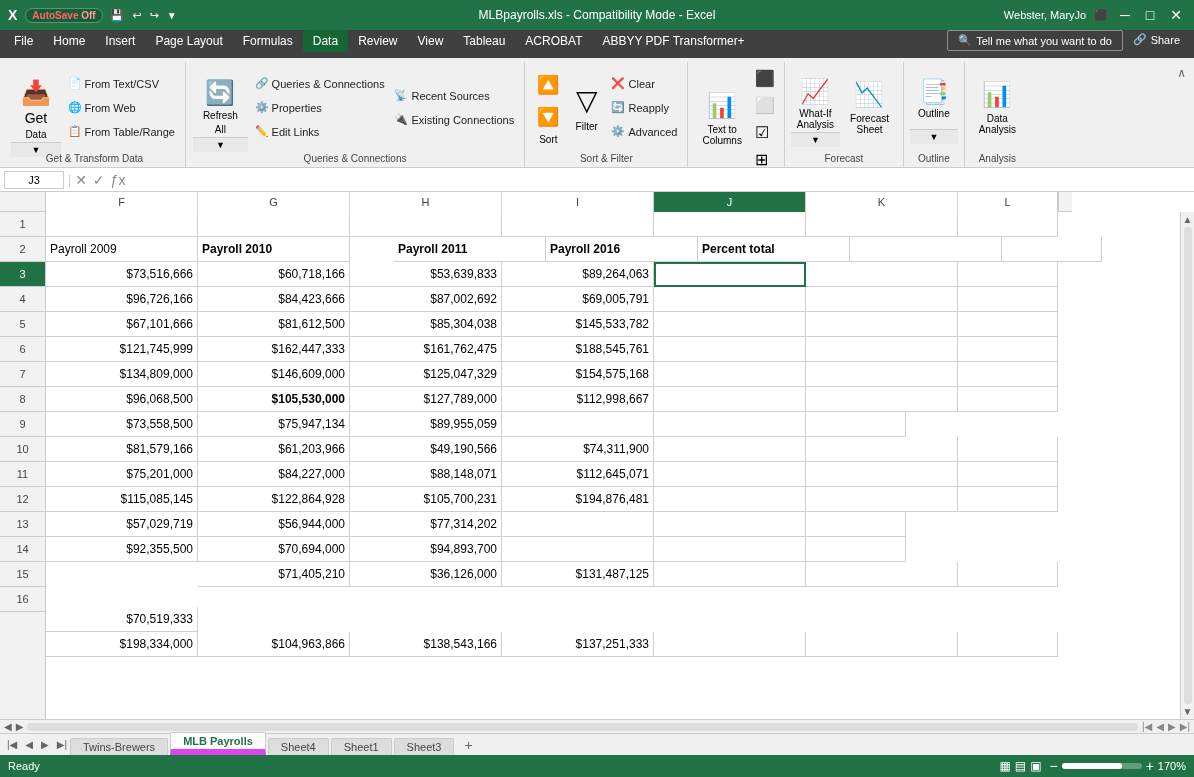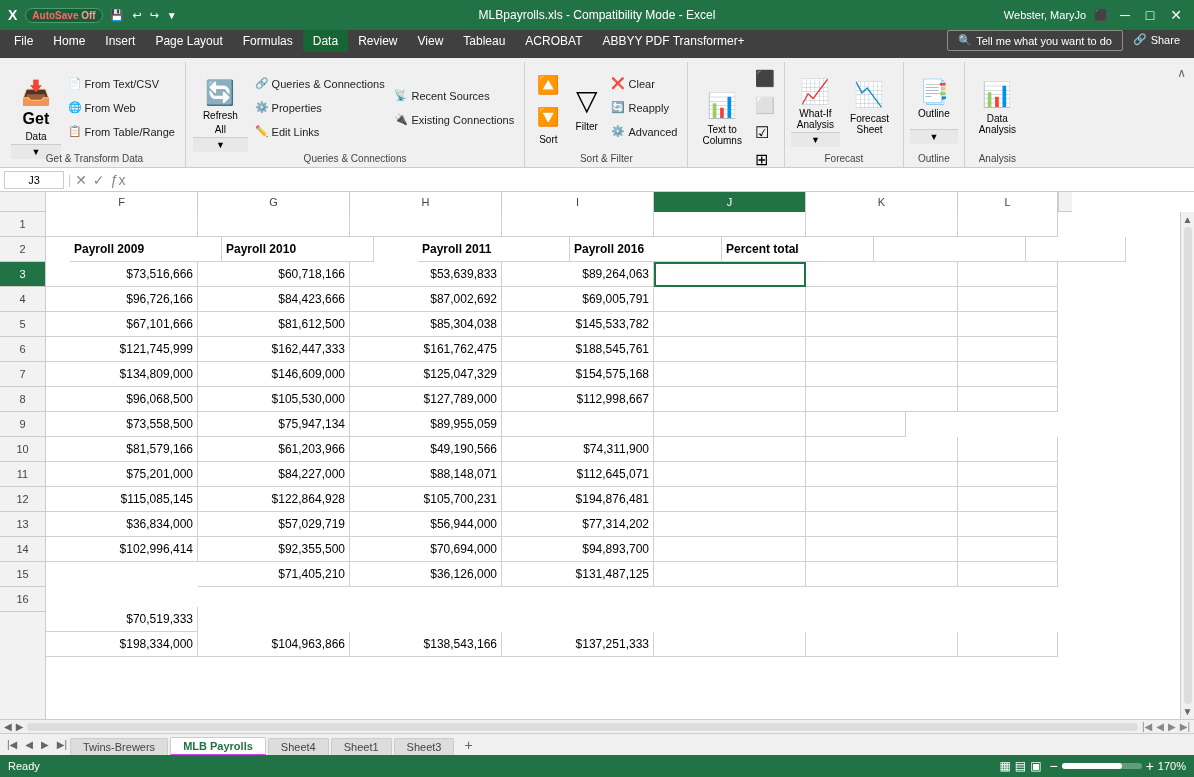--- a/index.html
+++ b/index.html
@@ -203,21 +203,21 @@
       border-bottom: none;
       background: #ddd;
       color: #444;
       border-radius: 2px 2px 0 0;
       margin-right: 2px;
     }
     .sheet-tab.active {
       background: white;
       font-weight: bold;
       color: #217346;
-      border-bottom: 1px solid #d946ef;
+      border-bottom: 6px solid #d946ef;
     }
     .add-sheet { padding: 2px 8px; font-size: 14px; cursor: pointer; color: #666; }
 
     
     #status-bar {
       height: 22px;
       background: #217346;
       color: white;
       font-size: 11px;
       display: flex;
@@ -301,21 +301,21 @@
 </div>
 
 <div id="ribbon">
 
   <div class="ribbon-group">
     <div class="ribbon-buttons">
 
       <div style="display:flex;flex-direction:column;align-items:center;cursor:pointer;height:72px;justify-content:space-between;border:1px solid transparent;border-radius:2px;">
         <div style="display:flex;flex-direction:column;align-items:center;padding:6px 10px 2px 10px;gap:3px;">
           <span style="font-size:24px;">📥</span>
-          <span style="font-size:16px;font-weight:bold;">Get</span>
+          <span style="font-size:14px;">Get</span>
           <span style="font-size:10px;">Data</span>
         </div>
         <div style="width:100%;background:#e8e8e8;text-align:center;font-size:9px;padding:2px;border-top:1px solid #ccc;">▼</div>
       </div>
 
       <div class="ribbon-column">
         <div class="ribbon-btn-small">
           <span style="color:#217346;">📄</span>
           <span>From Text/CSV</span>
         </div>
@@ -532,21 +532,21 @@
             <div class="cell empty" style="width:152px;"></div>
             <div class="cell empty" style="width:152px;"></div>
             <div class="cell empty" style="width:152px;"></div>
             <div class="cell empty" style="width:152px;"></div>
             <div class="cell empty" style="width:152px;"></div>
             <div class="cell empty" style="width:152px;"></div>
             <div class="cell empty" style="width:100px;"></div>
           </div>
 
           <div class="grid-row">
-            <div class="cell header-cell" style="width:152px;font-weight:bold;justify-content:flex-start;margin-left:24px;">Payroll 2009</div>
+            <div class="cell header-cell" style="width:152px;font-weight:normal;justify-content:flex-start;">Payroll 2009</div>
             <div class="cell header-cell" style="width:152px;font-weight:bold;justify-content:flex-start;">Payroll 2010</div>
             <div class="cell header-cell" style="width:152px;font-weight:bold;justify-content:flex-start;margin-left:44px;">Payroll 2011</div>
             <div class="cell header-cell" style="width:152px;font-weight:bold;justify-content:flex-start;">Payroll 2016</div>
             <div class="cell header-cell" style="width:152px;font-weight:bold;justify-content:flex-start;">Percent total</div>
             <div class="cell empty" style="width:152px;"></div>
             <div class="cell empty" style="width:100px;"></div>
           </div>
 
           <div class="grid-row">
             <div class="cell" style="width:152px;">$73,516,666</div>
@@ -593,21 +593,21 @@
             <div class="cell" style="width:152px;">$146,609,000</div>
             <div class="cell" style="width:152px;">$125,047,329</div>
             <div class="cell" style="width:152px;">$154,575,168</div>
             <div class="cell" style="width:152px;"></div>
             <div class="cell empty" style="width:152px;"></div>
             <div class="cell empty" style="width:100px;"></div>
           </div>
 
           <div class="grid-row">
             <div class="cell" style="width:152px;">$96,068,500</div>
-            <div class="cell" style="width:152px;">$105,530,000</div>
+            <div class="cell" style="width:152px;font-weight:bold;">$105,530,000</div>
             <div class="cell" style="width:152px;">$127,789,000</div>
             <div class="cell" style="width:152px;">$112,998,667</div>
             <div class="cell" style="width:152px;"></div>
             <div class="cell empty" style="width:152px;"></div>
             <div class="cell empty" style="width:100px;"></div>
           </div>
 
           <div class="grid-row">
             <div class="cell" style="width:152px;">$73,558,500</div>
             <div class="cell" style="width:152px;">$75,947,134</div>
@@ -641,31 +641,29 @@
             <div class="cell" style="width:152px;">$115,085,145</div>
             <div class="cell" style="width:152px;">$122,864,928</div>
             <div class="cell" style="width:152px;">$105,700,231</div>
             <div class="cell" style="width:152px;">$194,876,481</div>
             <div class="cell" style="width:152px;"></div>
             <div class="cell empty" style="width:152px;"></div>
             <div class="cell empty" style="width:100px;"></div>
           </div>
 
           <div class="grid-row">
-            <div class="cell" style="width:152px;">$36,834,000</div>
             <div class="cell" style="width:152px;text-align:center;">$57,029,719</div>
             <div class="cell" style="width:152px;">$56,944,000</div>
             <div class="cell" style="width:152px;">$77,314,202</div>
             <div class="cell" style="width:152px;"></div>
             <div class="cell empty" style="width:152px;"></div>
             <div class="cell empty" style="width:100px;"></div>
           </div>
 
           <div class="grid-row">
-            <div class="cell" style="width:152px;">$102,996,414</div>
             <div class="cell" style="width:152px;">$92,355,500</div>
             <div class="cell" style="width:152px;">$70,694,000</div>
             <div class="cell" style="width:152px;">$94,893,700</div>
             <div class="cell" style="width:152px;"></div>
             <div class="cell empty" style="width:152px;"></div>
             <div class="cell empty" style="width:100px;"></div>
           </div>
 
           <div class="grid-row">
             <div class="cell" style="width:152px;margin-top:45px;">$70,519,333</div>

